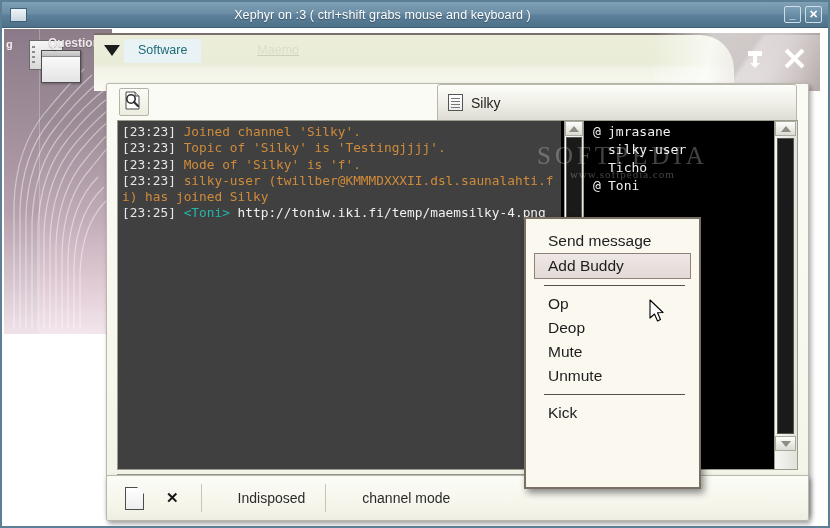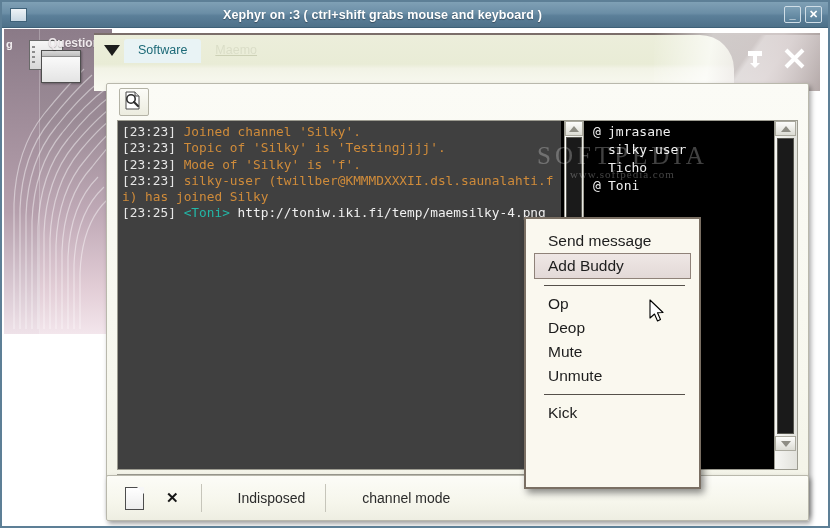--- a/index.html
+++ b/index.html
@@ -29,21 +29,21 @@
     width: 17px; height: 14px;
     margin-left: 8px;
     background: linear-gradient(to bottom, #eef3f7, #c9d8e3);
     border: 1px solid #3f6279;
   }
   #titlebar-title {
     flex: 1;
     text-align: center;
     color: #ffffff;
     font-size: 12.5px;
-    font-weight: bold;
+    font-weight: normal;
     letter-spacing: 0.1px;
     text-shadow: 0 1px 1px rgba(0,0,0,0.35);
     margin-right: 46px;
   }
   .tb-btn {
     width: 17px; height: 17px;
     margin-right: 4px;
     background: linear-gradient(to bottom, #7da0b6, #587e98);
     border: 1px solid #cfdde6;
     border-radius: 2px;
@@ -170,20 +170,21 @@
     background: #e9f3f5;
     color: #1d6a78;
     border-top-left-radius: 3px;
     border-top-right-radius: 3px;
   }
   .tab.inactive {
     color: #d9dcc6;
     text-decoration: underline;
     text-decoration-color: #c9cdb2;
     opacity: 0.9;
+    margin-left: 42px;
   }
   #header-buttons {
     position: absolute; right: 14px; top: 14px;
     display: flex; gap: 17px; align-items: center;
   }
   .hdr-ico { cursor: pointer; }
 
   
   #app-body {
     position: absolute; left: 12px; top: 50px;
@@ -531,20 +532,24 @@
         <div id="app-toolbar">
           <div id="find-button">
             <svg width="26" height="24" viewBox="0 0 26 24">
               <path d="M6 3 L15 3 L19 7 L19 20 L6 20 Z" fill="#ffffff" stroke="#4a4a4a" stroke-width="1"></path>
               <path d="M15 3 L15 7 L19 7" fill="#dcdcdc" stroke="#4a4a4a" stroke-width="1"></path>
               <circle cx="11" cy="10" r="4.2" fill="none" stroke="#2d2d2d" stroke-width="1.6"></circle>
               <path d="M14 13 L18 17" stroke="#2d2d2d" stroke-width="2.2" stroke-linecap="round"></path>
             </svg>
           </div>
 
+          <div id="channel-tab">
+            <span class="doc-icon"></span>
+            <span id="channel-tab-label">Silky</span>
+          </div>
         </div>
 
         <div id="panes">
 
           <div id="chat-pane">
             <div id="chat-log"><div><span class="ts">[23:23]</span><span class="sys"> Joined channel 'Silky'.</span></div><div><span class="ts">[23:23]</span><span class="sys"> Topic of 'Silky' is 'Testingjjjj'.</span></div><div><span class="ts">[23:23]</span><span class="sys"> Mode of 'Silky' is 'f'.</span></div><div><span class="ts">[23:23]</span><span class="sys"> silky-user (twillber@KMMMDXXXII.dsl.saunalahti.fi) has joined Silky</span></div><div><span class="ts">[23:25]</span><span class="nick"> &lt;Toni&gt;</span><span class="msg"> http://toniw.iki.fi/temp/maemsilky-4.png</span></div></div>
           </div>
 
           <div id="chat-scroll">
             <div class="sb-arrow">

